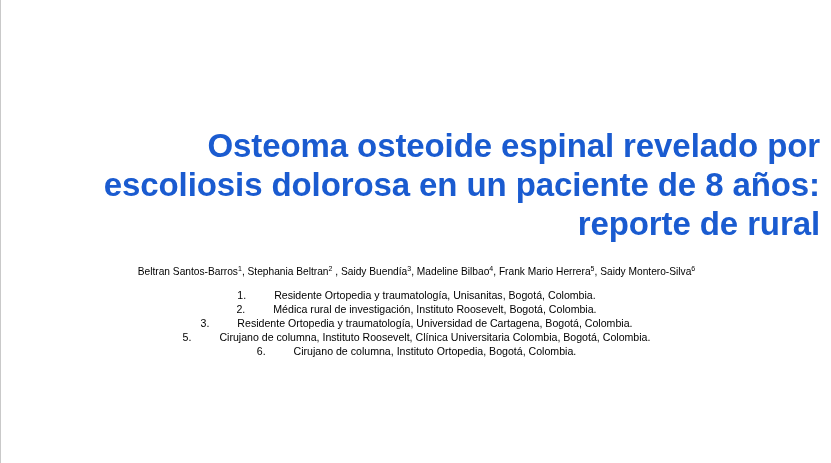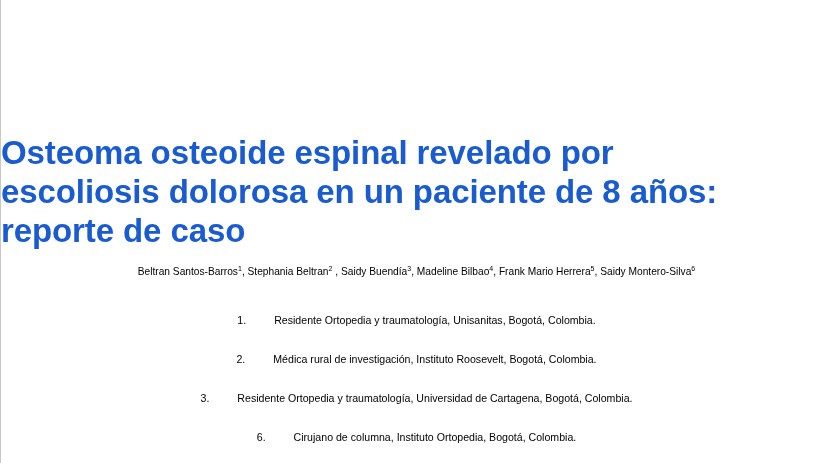--- a/index.html
+++ b/index.html
@@ -22,22 +22,21 @@
     box-sizing: border-box;
     border-left: 1px solid #c9c9c9;
   }
 
   
   .title-block {
     position: absolute;
     left: 0;
     top: 126px;
     width: 819px;
-    text-align: left;
-    margin-top: 7px;
+    text-align: right;
   }
   .title-line {
     display: block;
     color: #1a5bd0;
     font-family: "Liberation Sans", sans-serif;
     font-weight: bold;
     font-size: 33px;
     line-height: 39px;
     letter-spacing: -0.1px;
     white-space: nowrap;
@@ -73,50 +72,50 @@
     width: 831px;
     text-align: center;
   }
   .affiliation-row {
     display: block;
     color: #000000;
     font-family: "Liberation Sans", sans-serif;
     font-size: 10.6px;
     line-height: 14px;
     white-space: nowrap;
-    margin-top: 25px;
   }
   .aff-num {
     display: inline-block;
   }
   .aff-gap {
     display: inline-block;
     width: 28px;
   }
   .aff-text {
     display: inline-block;
   }
 </style>
 </head>
 <body>
 
 <div class="slide">
 
   <div class="title-block">
     <span class="title-line">Osteoma osteoide espinal revelado por</span>
     <span class="title-line">escoliosis dolorosa en un paciente de 8 años:</span>
-    <span class="title-line">reporte de caso</span>
+    <span class="title-line">reporte de rural</span>
   </div>
 
   <div class="authors-block">
     <span class="authors-line">
       <span>Beltran Santos-Barros</span><sup>1</sup><span>, </span><span>Stephania Beltran</span><sup>2</sup><span> , </span><span>Saidy Buendía</span><sup>3</sup><span>, </span><span>Madeline Bilbao</span><sup>4</sup><span>, </span><span>Frank Mario Herrera</span><sup>5</sup><span>, </span><span>Saidy Montero-Silva</span><sup>6</sup>
     </span>
   </div>
 
   <div class="affiliations-block">
     <span class="affiliation-row"><span class="aff-num">1.</span><span class="aff-gap"></span><span class="aff-text">Residente Ortopedia y traumatología, Unisanitas, Bogotá, Colombia.</span></span>
     <span class="affiliation-row"><span class="aff-num">2.</span><span class="aff-gap"></span><span class="aff-text">Médica rural de investigación, Instituto Roosevelt, Bogotá, Colombia.</span></span>
     <span class="affiliation-row"><span class="aff-num">3.</span><span class="aff-gap"></span><span class="aff-text">Residente Ortopedia y traumatología, Universidad de Cartagena, Bogotá, Colombia.</span></span>
+    <span class="affiliation-row"><span class="aff-num">5.</span><span class="aff-gap"></span><span class="aff-text">Cirujano de columna, Instituto Roosevelt, Clínica Universitaria Colombia, Bogotá, Colombia.</span></span>
     <span class="affiliation-row"><span class="aff-num">6.</span><span class="aff-gap"></span><span class="aff-text">Cirujano de columna, Instituto Ortopedia, Bogotá, Colombia.</span></span>
   </div>
 
 </div>
 
 </body></html>

